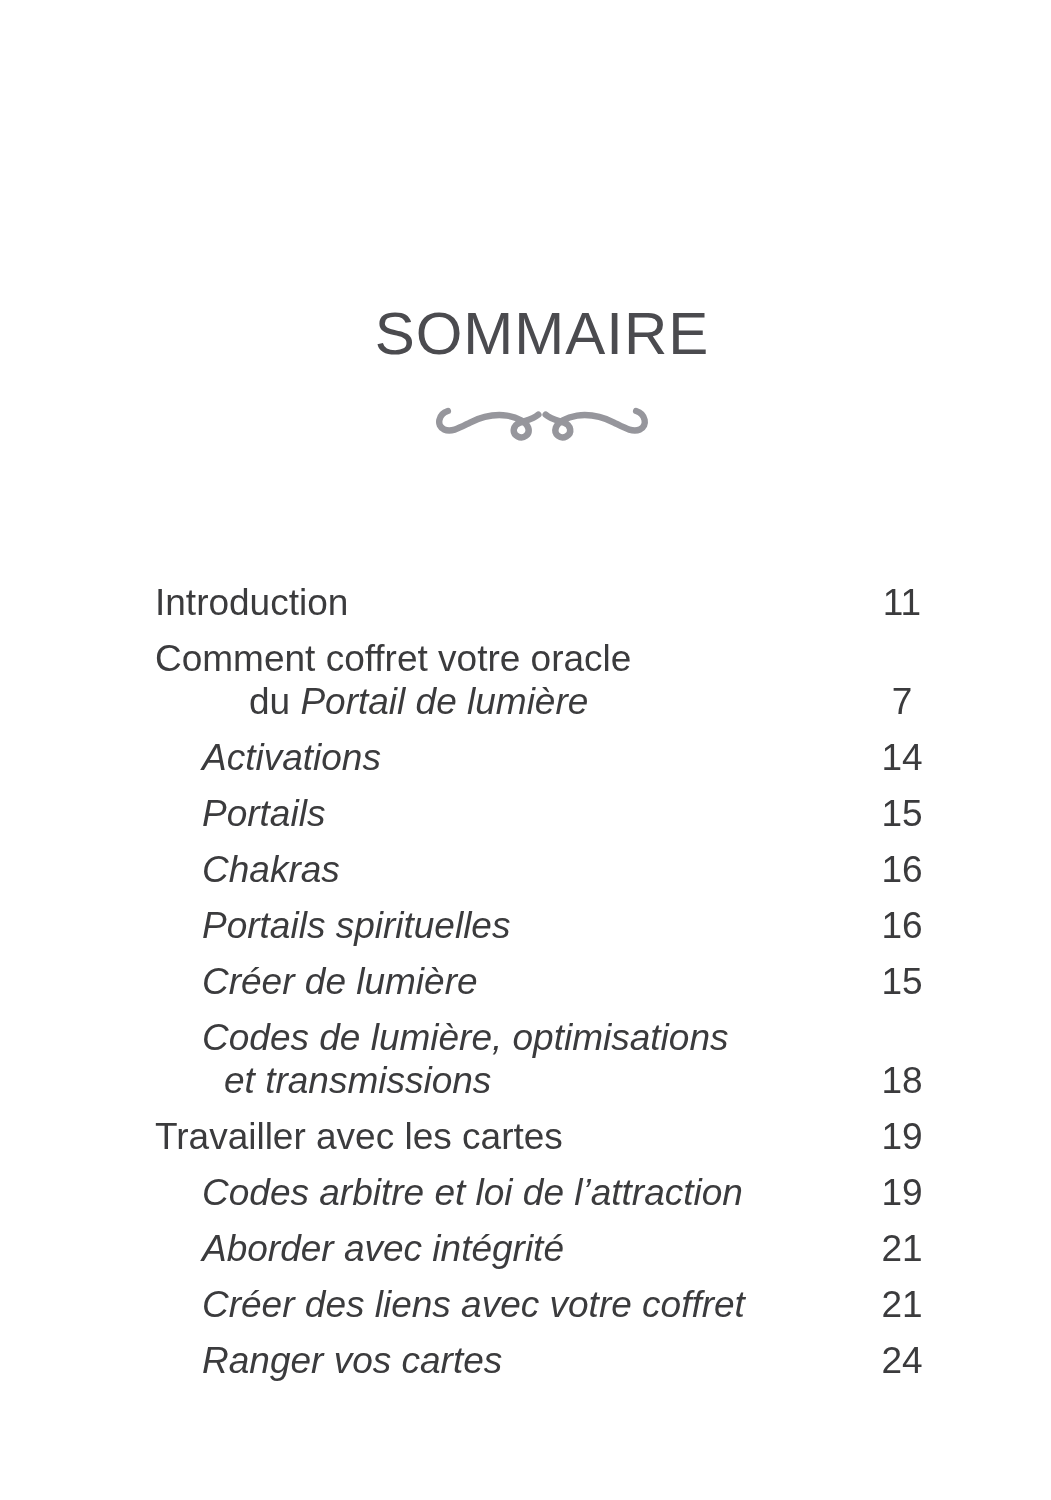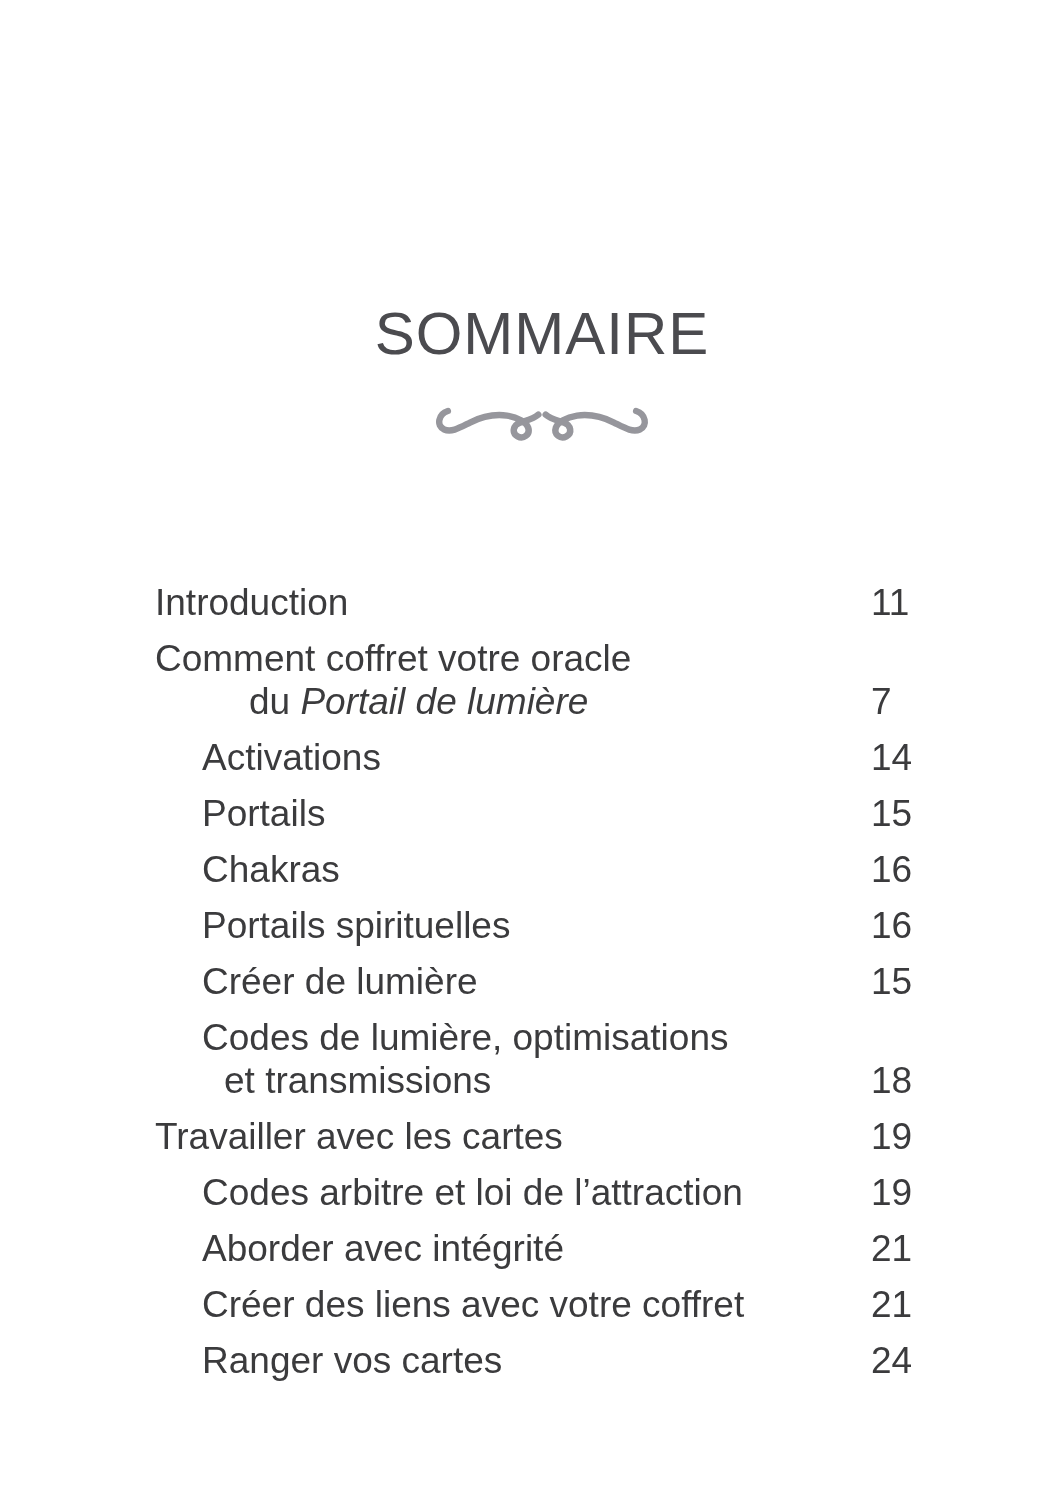--- a/index.html
+++ b/index.html
@@ -45,28 +45,28 @@
     color: #3b3b3d;
     margin-top: 28px;
   }
   .toc-row {
     display: flex;
     align-items: flex-end;
     margin-bottom: 13px;
   }
   .toc-label { flex: 1 1 auto; }
   .toc-line { line-height: 43px; white-space: nowrap; }
-  .toc-row.level1 .toc-label { padding-left: 47px; }
+  .toc-row.level1 .toc-label { padding-left: 47px; font-style: italic; }
   .toc-line2.deep { padding-left: 94px; }
   .toc-line2.shallow { padding-left: 22px; }
   .toc-line .it { font-style: italic; text-align: right; }
   .toc-page {
     flex: 0 0 auto;
     min-width: 62px;
-    text-align: left;
+    text-align: center;
     line-height: 43px;
   }
 </style>
 </head>
 <body>
 
 <div class="page">
 
   <h1 class="page-title">SOMMAIRE</h1>
 

